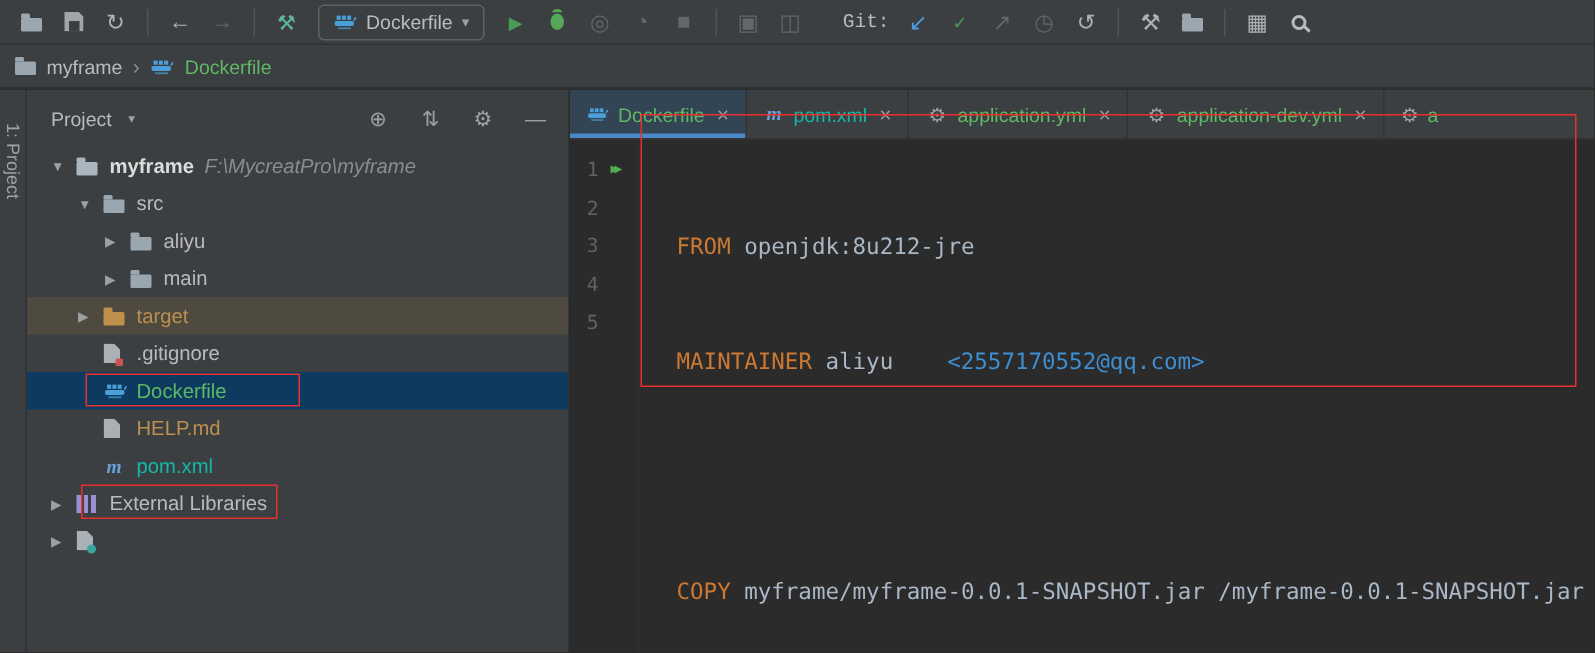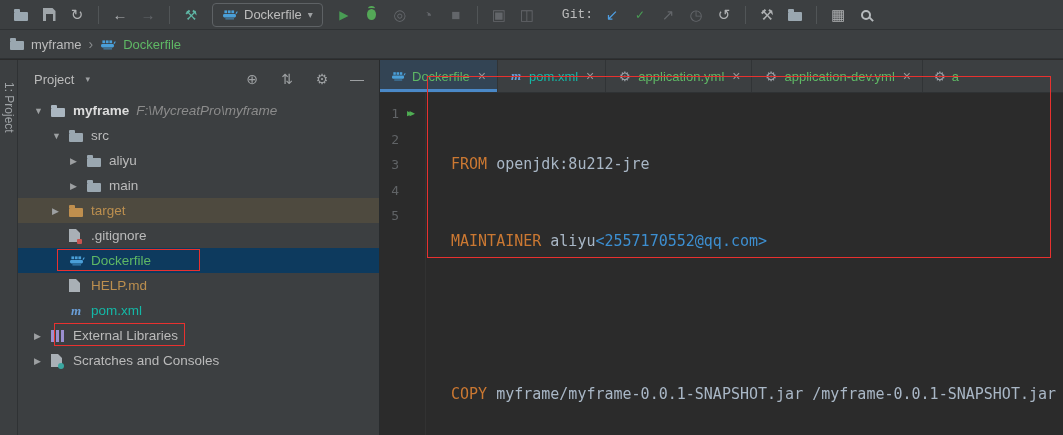--- a/index.html
+++ b/index.html
@@ -96,21 +96,21 @@
 
   .editorbody{flex:1;position:relative;display:flex;
     font-family:"DejaVu Sans Mono",monospace;font-size:15px;line-height:25.5px;}
   .gutter{width:46px;flex:0 0 46px;padding-top:8px;border-right:1px solid #323232;}
   .gr{height:25.5px;display:flex;align-items:center;justify-content:flex-end;padding-right:2px;}
   .ln{width:16px;text-align:right;color:#606366;font-size:13px;}
   .runmark{width:24px;flex:0 0 24px;text-align:center;color:#4fae53;font-size:9px;letter-spacing:-3px;padding-right:3px;}
   .code{padding:8px 0 0 9px;color:#a9b7c6;white-space:pre;overflow:hidden;}
   .cl{height:25.5px;}
   .kw{color:#cb7832;margin-right:9px;margin-left:16px;}
-  .lnk{color:#3d8fd1;}
+  .lnk{color:#3d8fd1;padding-left:36px;}
 
   
   .red-rect{position:absolute;border:1px solid #e8312f;pointer-events:none;z-index:50;}
   #rr1{left:427px;top:76px;width:624px;height:182px;}
   #rr2{left:57px;top:249px;width:143px;height:22px;}
   #rr3{left:54px;top:323px;width:131px;height:23px;}
 </style>
 </head>
 <body>
 
@@ -331,21 +331,20 @@
         </div>
 
         <div class="trow lv0">
           <span class="chev">▶</span>
           <span class="ticon">
               <span class="iconwrap">
                 <span class="fico"></span>
                 <span class="tdot"></span>
               </span>
             </span>
-          <span class="tl">Scratches and Consoles</span>
         </div>
 
       </div>
     </div>
 
     <div class="editor">
 
       <div class="tabbar">
         <div class="tab active">
           <svg width="15" height="12">

